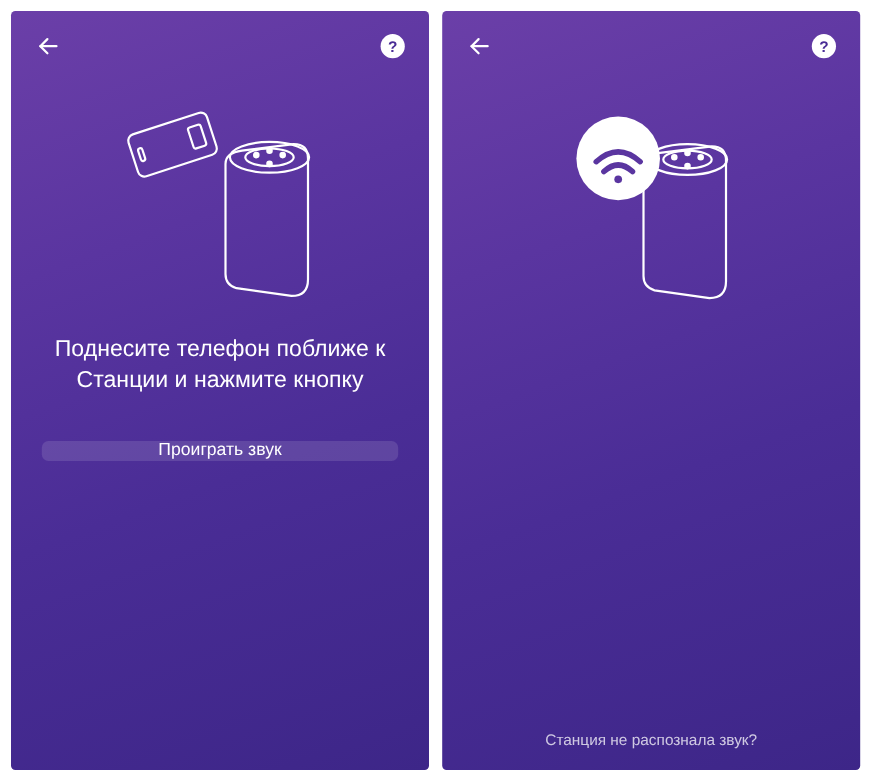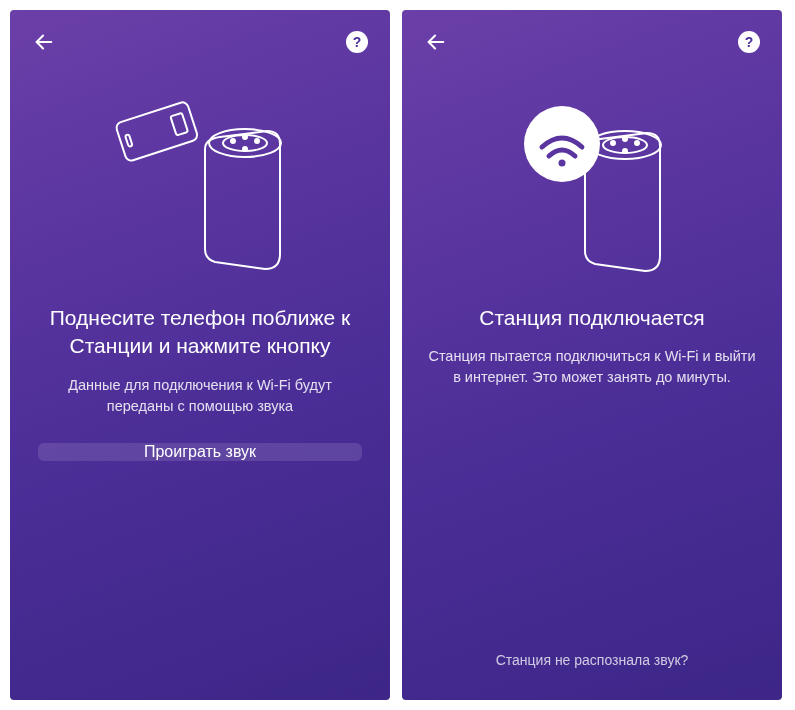--- a/index.html
+++ b/index.html
@@ -82,21 +82,21 @@
     .play-button {
       margin: 26px 28px 0;
       background: rgba(255,255,255,0.12);
       border-radius: 6px;
       text-align: center;
       font-size: 16px;
       cursor: pointer;
     }
     .footer-link {
       position: absolute;
-      bottom: 32px;
+      bottom: 20px;
       left: 0;
       right: 0;
       text-align: center;
       font-size: 14px;
       color: rgba(255,255,255,0.75);
       cursor: pointer;
     }
   </style>
 </head>
 <body>
@@ -128,21 +128,20 @@
         <circle cx="28" cy="22" r="2" fill="#fff"></circle>
         <circle cx="52" cy="22" r="2" fill="#fff"></circle>
         <circle cx="40" cy="18" r="2" fill="#fff"></circle>
         <circle cx="40" cy="30" r="2" fill="#fff"></circle>
       </g>
     </svg>
   </div>
 
   <div class="content">
     <div class="title">Поднесите телефон поближе  к Станции и нажмите кнопку</div>
-    <div class="subtitle">Данные для подключения к Wi-Fi будут переданы с помощью звука</div>
   </div>
 
   <div class="play-button">Проиграть звук</div>
 </div>
 
 <div class="screen">
   <div class="header">
     <div class="back-btn">
       <svg width="22" height="22" viewBox="0 0 24 24" fill="none" stroke="#fff" stroke-width="2.2" stroke-linecap="round" stroke-linejoin="round">
         <line x1="20" y1="12" x2="4" y2="12"></line>
@@ -167,19 +166,15 @@
         <ellipse cx="40" cy="24" rx="36" ry="14"></ellipse>
         <ellipse cx="40" cy="24" rx="22" ry="8"></ellipse>
         <circle cx="28" cy="22" r="2" fill="#fff"></circle>
         <circle cx="52" cy="22" r="2" fill="#fff"></circle>
         <circle cx="40" cy="18" r="2" fill="#fff"></circle>
         <circle cx="40" cy="30" r="2" fill="#fff"></circle>
       </g>
     </svg>
   </div>
 
-  <div class="content">
-    <div class="title">Станция подключается</div>
-    <div class="subtitle">Станция пытается подключиться к Wi-Fi и выйти в интернет. Это может занять до минуты.</div>
-  </div>
 
   <div class="footer-link">Станция не распознала звук?</div>
 </div>
 
 </body></html>

